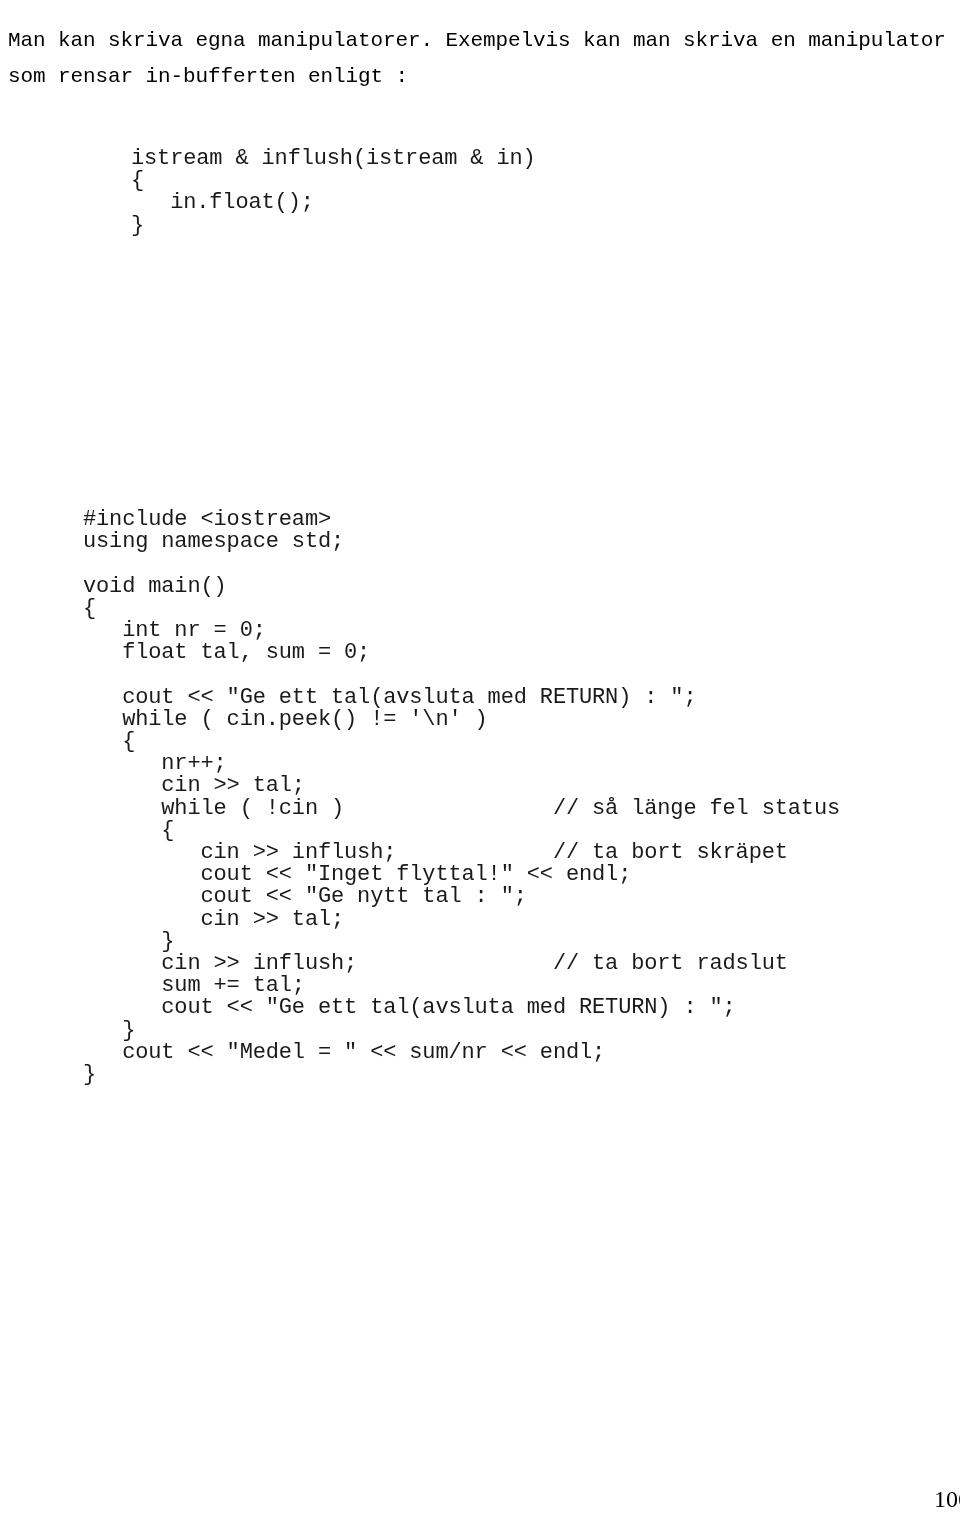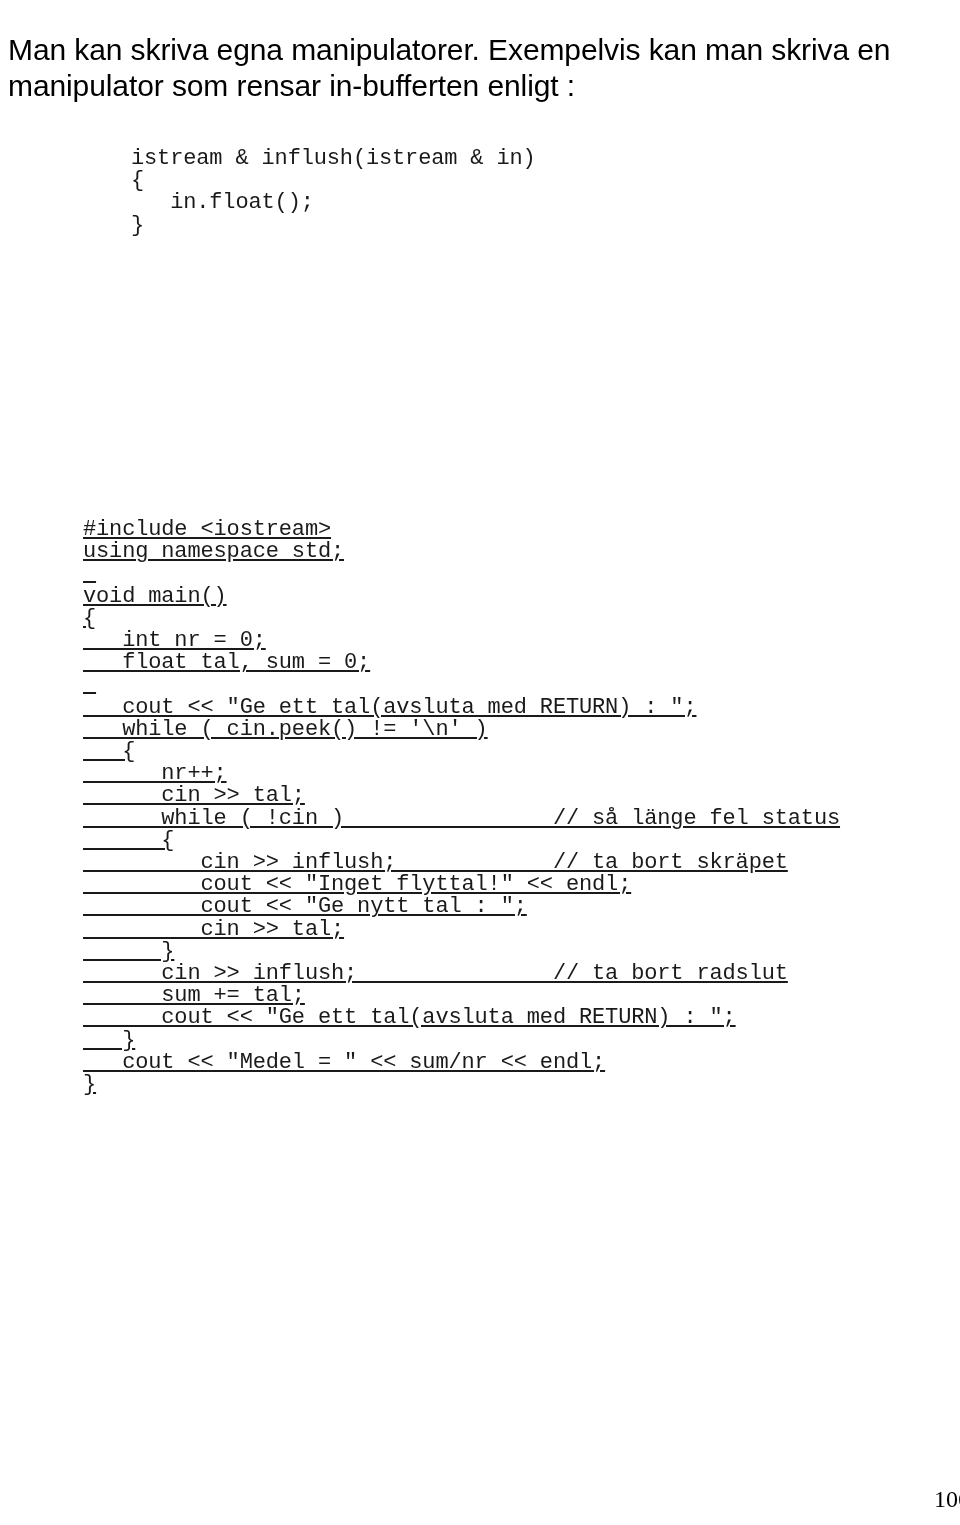--- a/index.html
+++ b/index.html
@@ -22,22 +22,22 @@
     width: 960px;
     height: 1525px;
     box-sizing: border-box;
   }
 
   
   .para {
     position: absolute;
     left: 8px;
     width: 944px;
-    font-family: Liberation Sans, sans-serif;
-    font-size: 30px;
+    font-family: Liberation Mono, monospace;
+    font-size: 21px;
     line-height: 36px;
     color: #000000;
     letter-spacing: -0.1px;
     white-space: pre-wrap;
   }
   #para-intro { top: 2px; }
   #para-usage { top: 366px; }
 
   
   .codeblock {
@@ -45,21 +45,21 @@
     left: 0;
     width: 960px;
     font-family: "Liberation Mono", "DejaVu Sans Mono", monospace;
     font-size: 22px;
     line-height: 22.2px;
     color: #1a1a1a;
     white-space: pre;
     letter-spacing: -0.15px;
   }
   #code-inflush { top: 126px; padding-left: 48px; }
-  #code-main    { top: 497px; text-decoration: underline; }
+  #code-main    { top: 487px; }
 
   .codeblock .line {
     display: block;
     white-space: pre;
     min-height: 22.2px;
     padding-left: 83px;
   }
   .codeblock .line.blank {
     height: 22.2px;
   }

